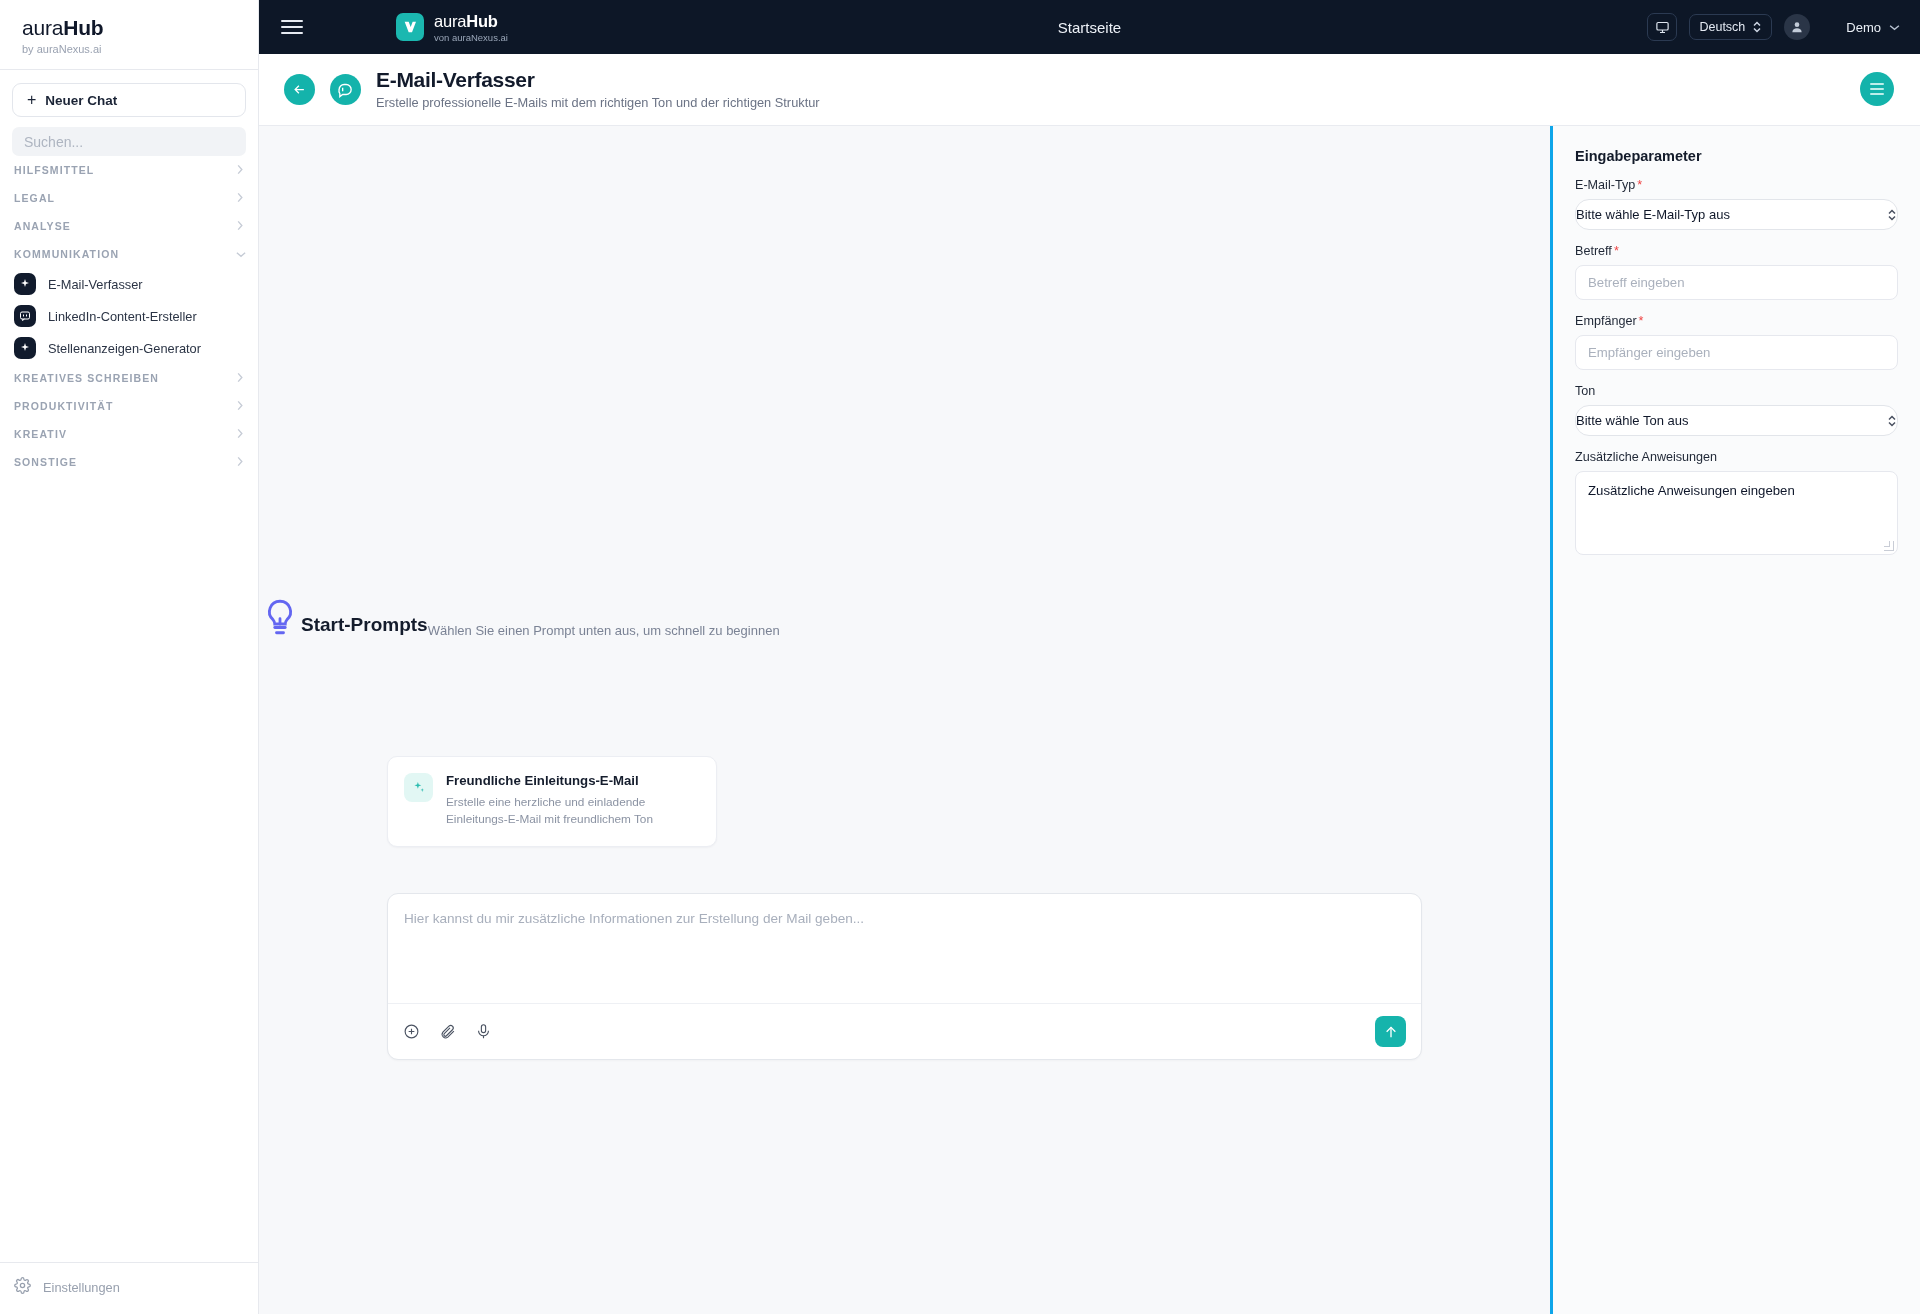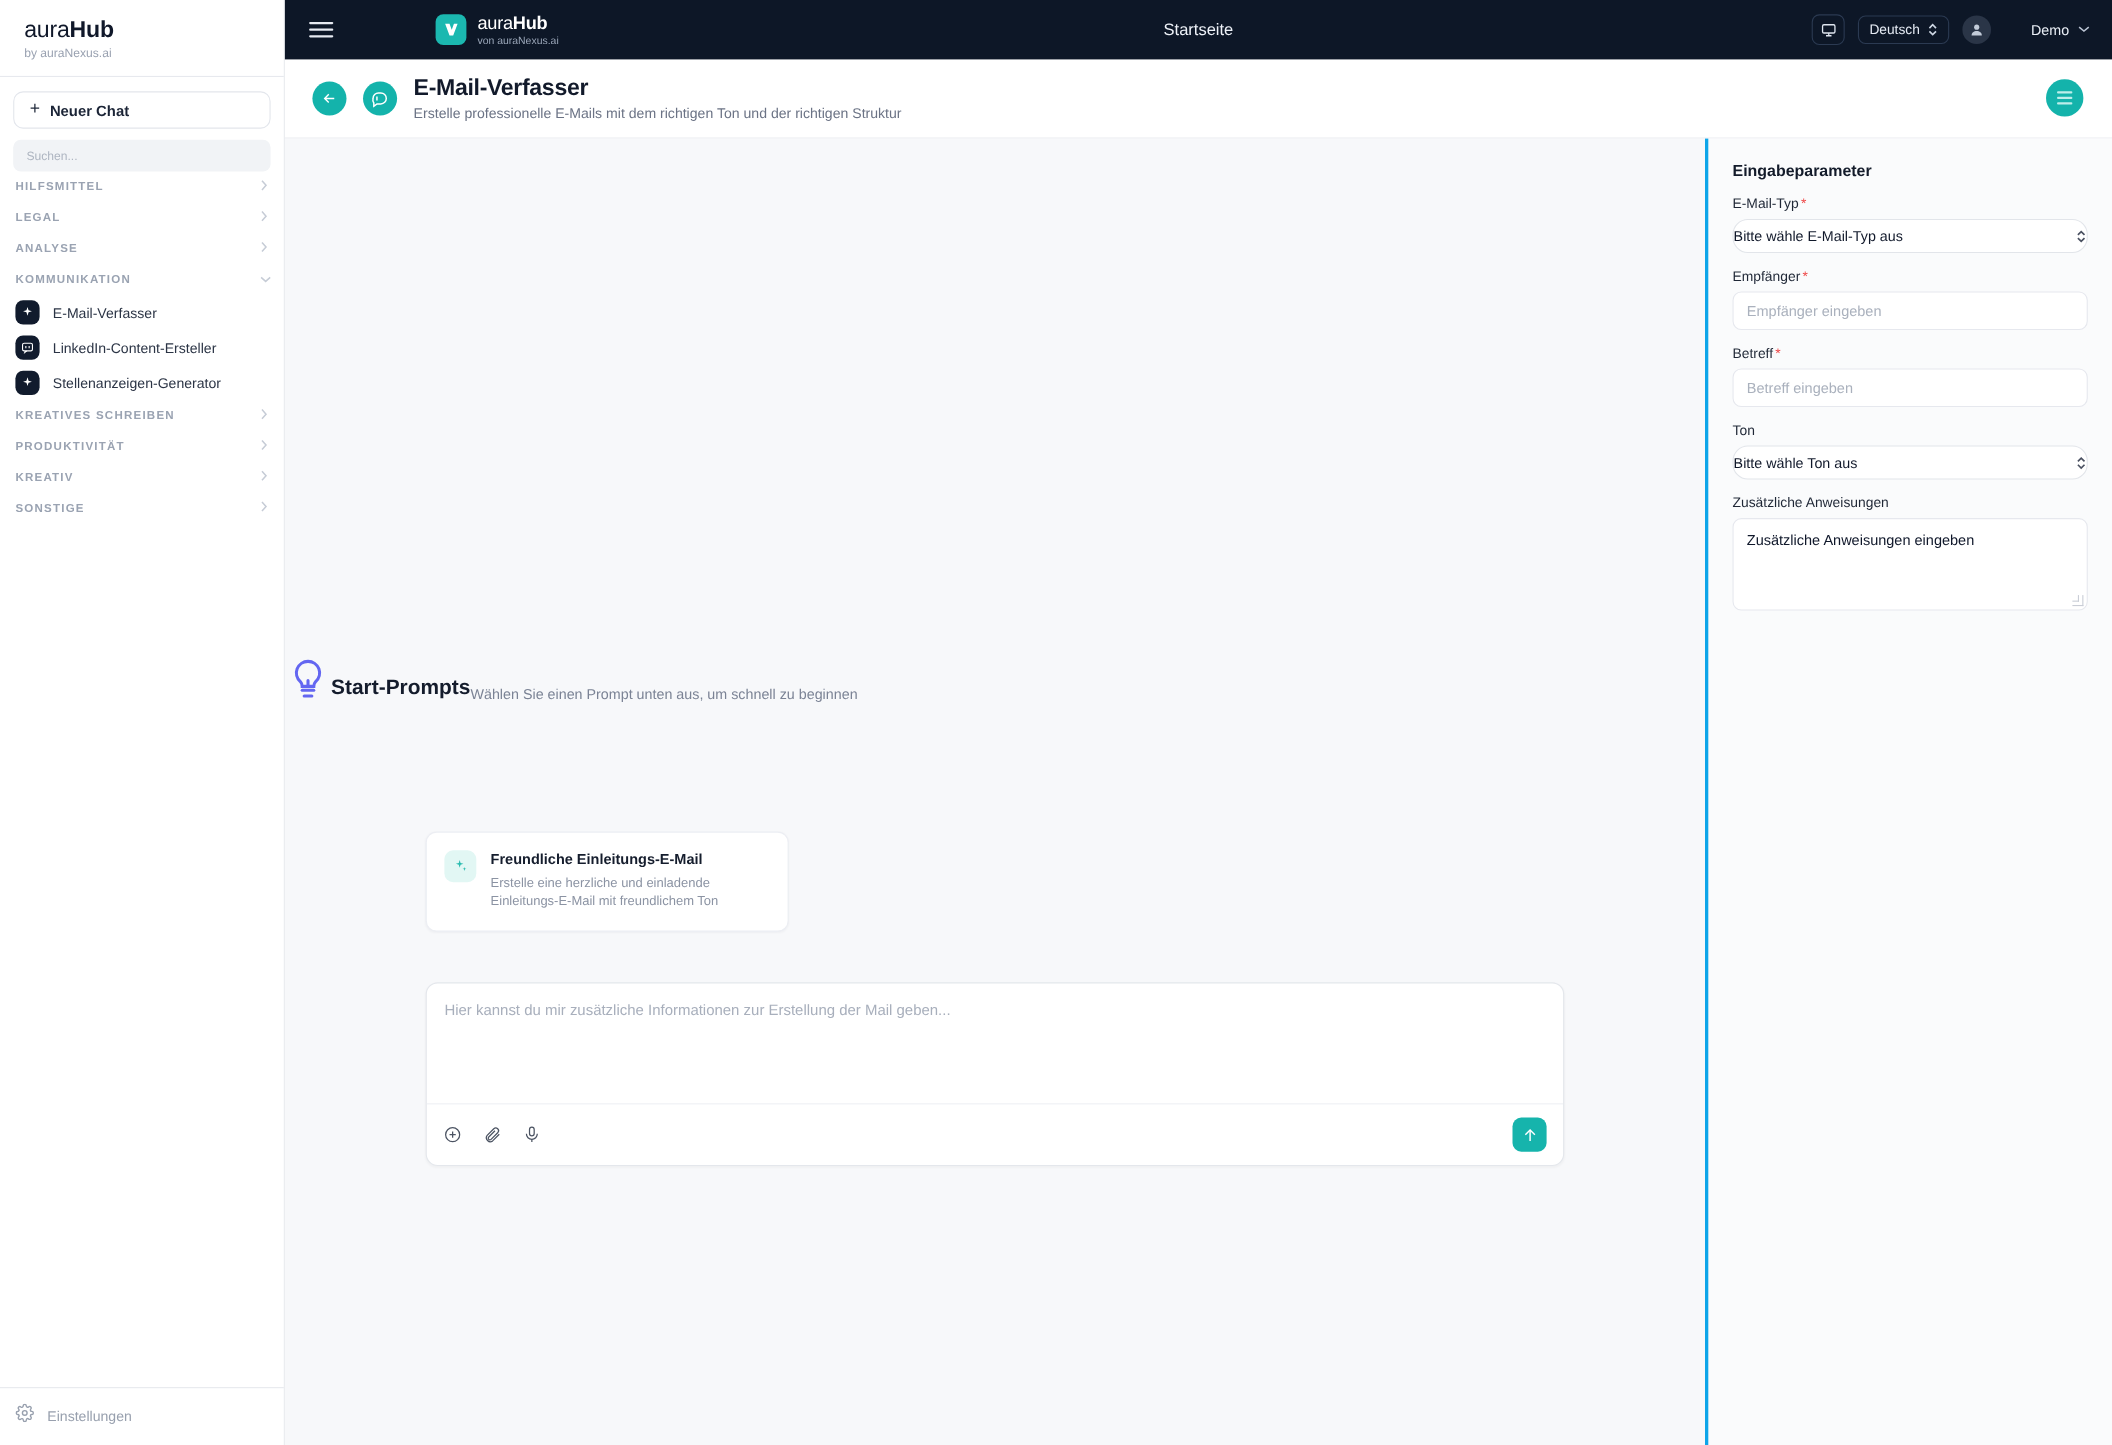--- a/index.html
+++ b/index.html
@@ -26,21 +26,21 @@
     margin: 13px 12px 0; height: 34px; border: 1px solid #e3e6ec; border-radius: 9px;
     background: #fff; display: flex; align-items: center; gap: 9px;
     padding: 0 14px; font-size: 13.5px; font-weight: 600; color: #1b2436; cursor: pointer;
   }
   .new-chat .plus { font-size: 16px; font-weight: 400; line-height: 1; color: #1b2436; }
 
   .search-box {
     margin: 10px 12px 0; height: 29px; border-radius: 7px; background: #f1f3f6;
     display: flex; align-items: center; padding: 0 12px;
   }
-  .search-box span { font-size: 11px; color: #aeb5c1; }
+  .search-box span { font-size: 14px; color: #aeb5c1; }
 
   .nav { flex: 1 1 auto; overflow: hidden; }
   .cat {
     display: flex; align-items: center; justify-content: space-between;
     padding: 0 14px 0 14px; height: 28px; cursor: pointer;
   }
   .cat-label {
     font-size: 10.5px; font-weight: 700; letter-spacing: 1.1px; color: #9aa3b2;
     text-transform: uppercase;
   }
@@ -467,29 +467,29 @@
                 <span>Bitte wähle E-Mail-Typ aus</span>
                 <span class="updown">
                   <svg width="10" height="14" viewBox="0 0 10 14" fill="none" stroke="#4a5161" stroke-width="1.5">
                     <path d="M2 5.5 5 2.5 8 5.5"></path>
                     <path d="M2 8.5 5 11.5 8 8.5"></path>
                   </svg>
                 </span>
               </div>
             </div>
             <div class="field">
+              <span class="flabel"><span>Betreff</span><span class="req">*</span></span>
+              <div class="f-input">
+                <span>Betreff eingeben</span>
+              </div>
+            </div>
+            <div class="field">
               <span class="flabel"><span>Empfänger</span><span class="req">*</span></span>
               <div class="f-input">
                 <span>Empfänger eingeben</span>
-              </div>
-            </div>
-            <div class="field">
-              <span class="flabel"><span>Betreff</span><span class="req">*</span></span>
-              <div class="f-input">
-                <span>Betreff eingeben</span>
               </div>
             </div>
             <div class="field">
               <span class="flabel"><span>Ton</span></span>
               <div class="f-select">
                 <span>Bitte wähle Ton aus</span>
                 <span class="updown">
                   <svg width="10" height="14" viewBox="0 0 10 14" fill="none" stroke="#4a5161" stroke-width="1.5">
                     <path d="M2 5.5 5 2.5 8 5.5"></path>
                     <path d="M2 8.5 5 11.5 8 8.5"></path>

